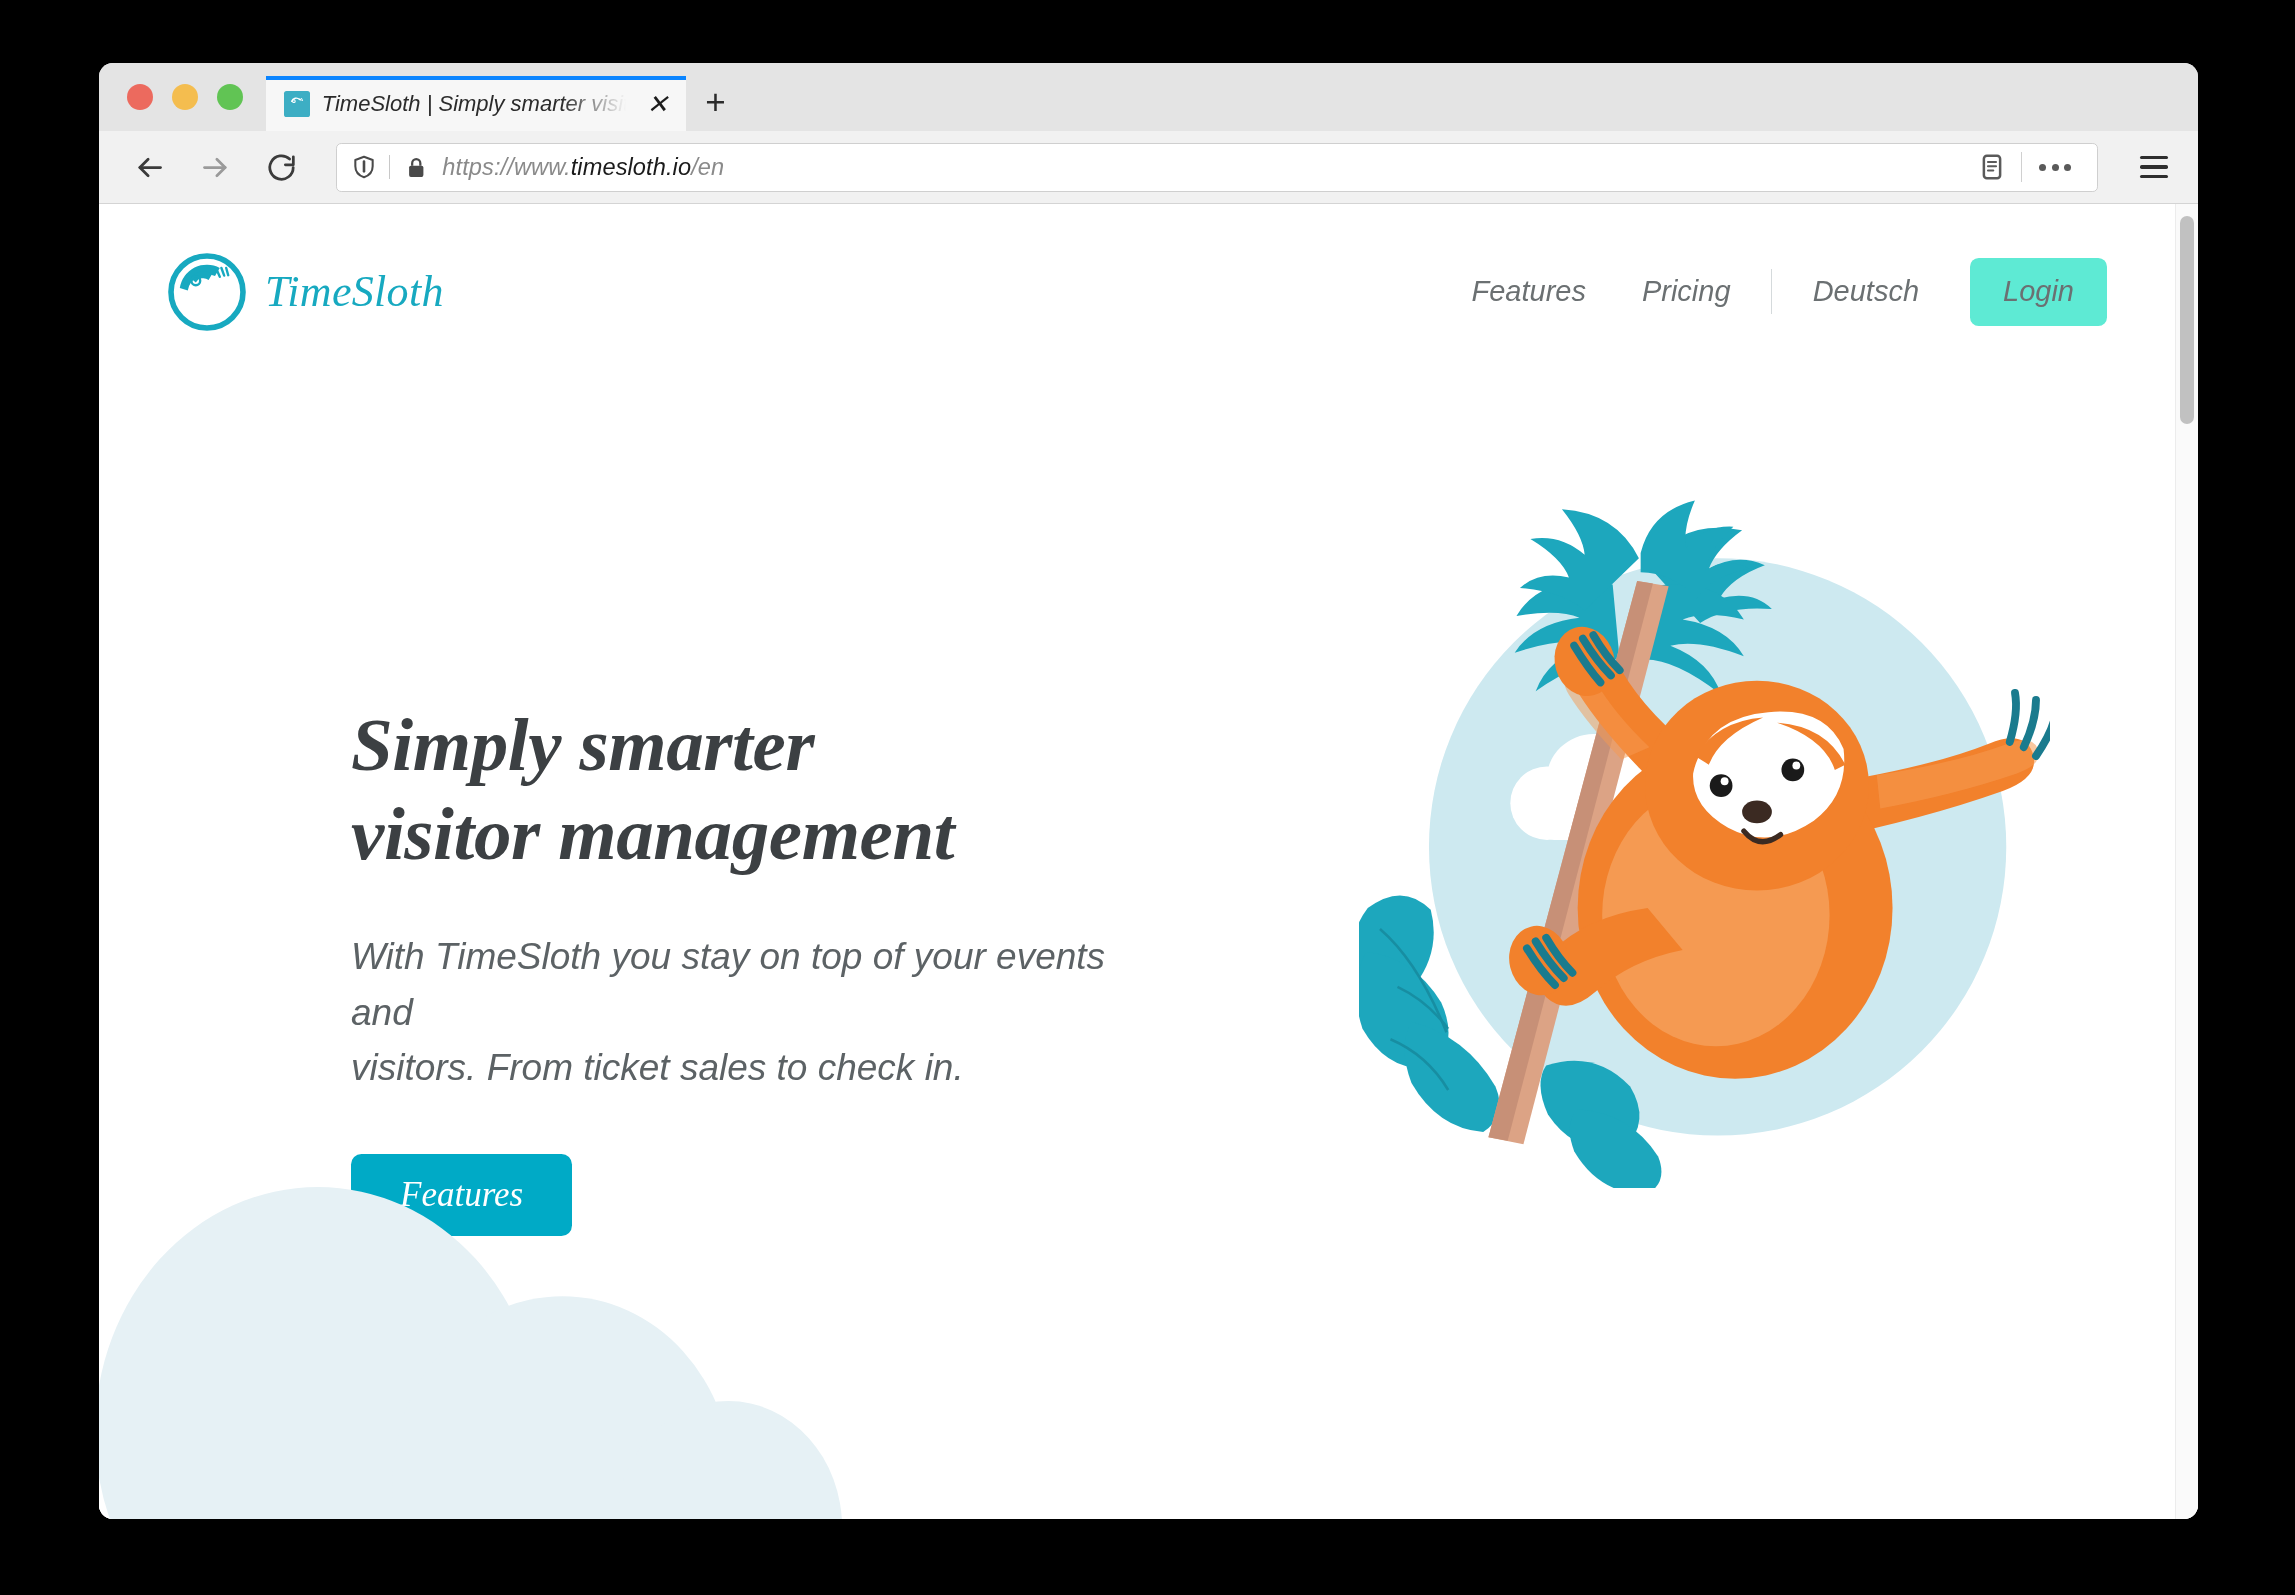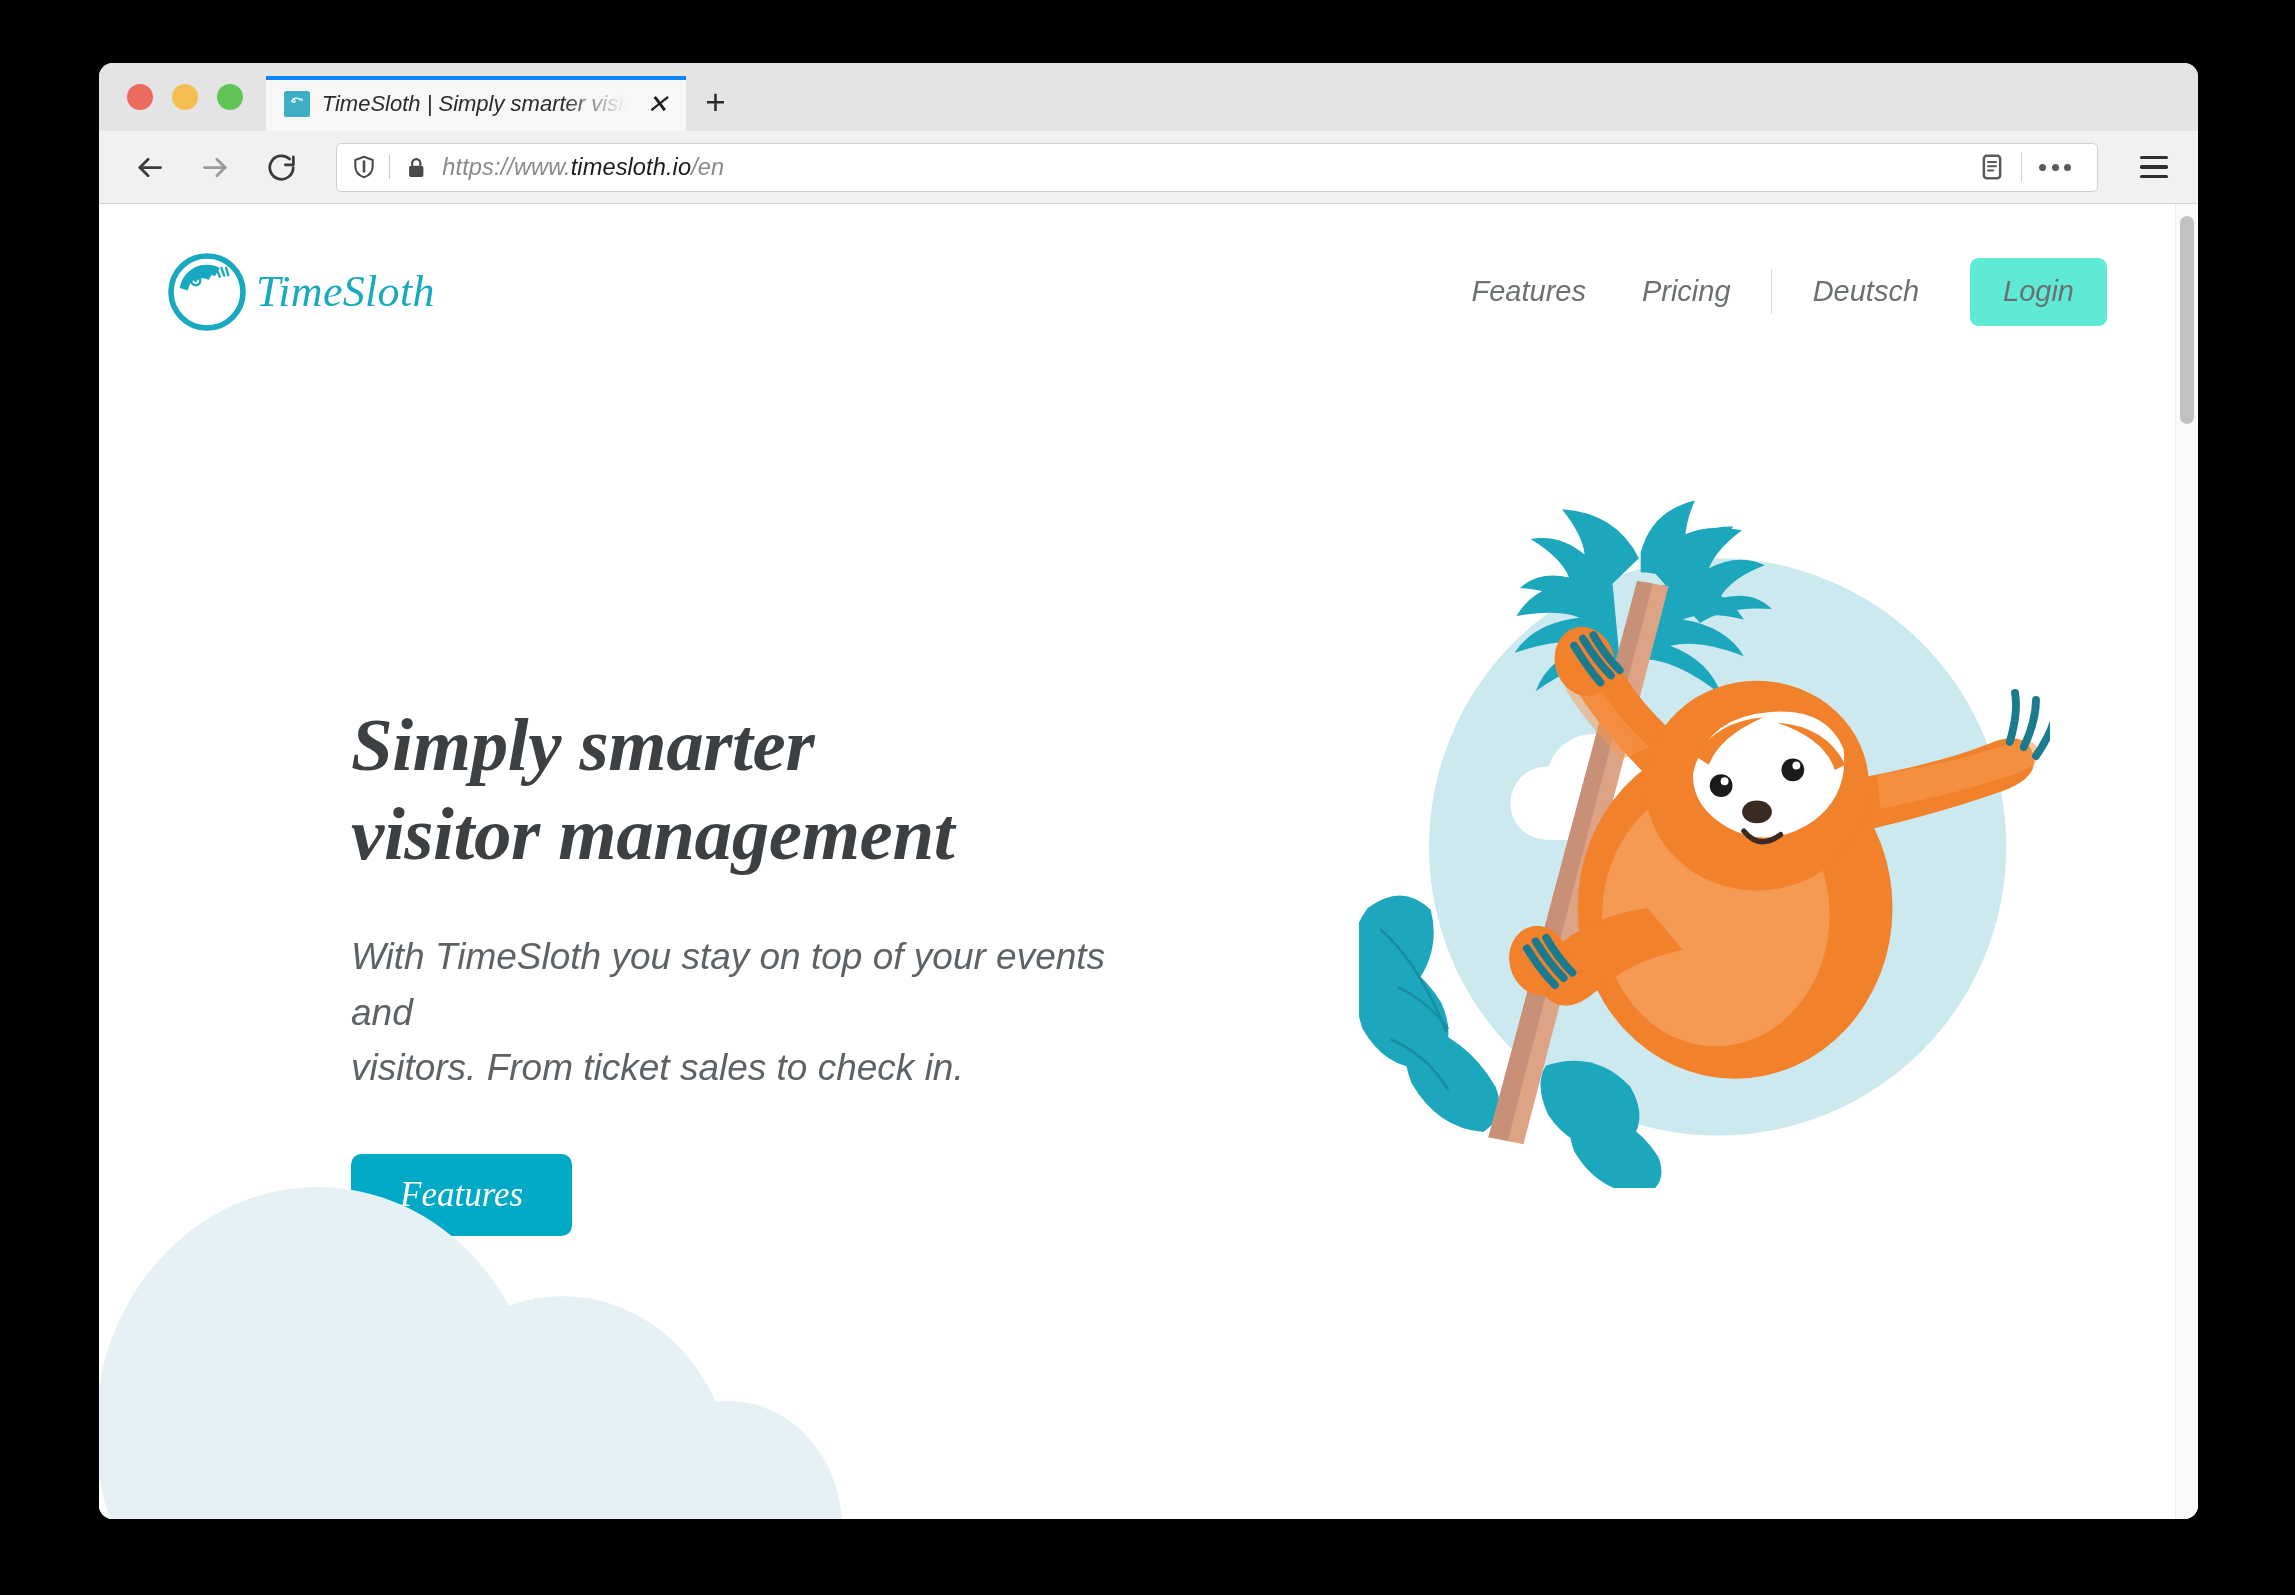--- a/index.html
+++ b/index.html
@@ -188,21 +188,21 @@
     top: 0; left: 0; right: 0;
     height: 175px;
     display: flex;
     align-items: center;
     padding: 0 68px 0 68px;
     z-index: 5;
   }
   .logo-block {
     display: flex;
     align-items: center;
-    gap: 9px;
+    gap: 18px;
   }
   .logo-mark { width: 80px; height: 80px; flex: none; }
   .logo-text {
     font-family: "Liberation Serif", serif;
     font-size: 44px;
     color: #17a9c0;
     letter-spacing: 0.3px;
   }
   .site-nav {
     margin-left: auto;

